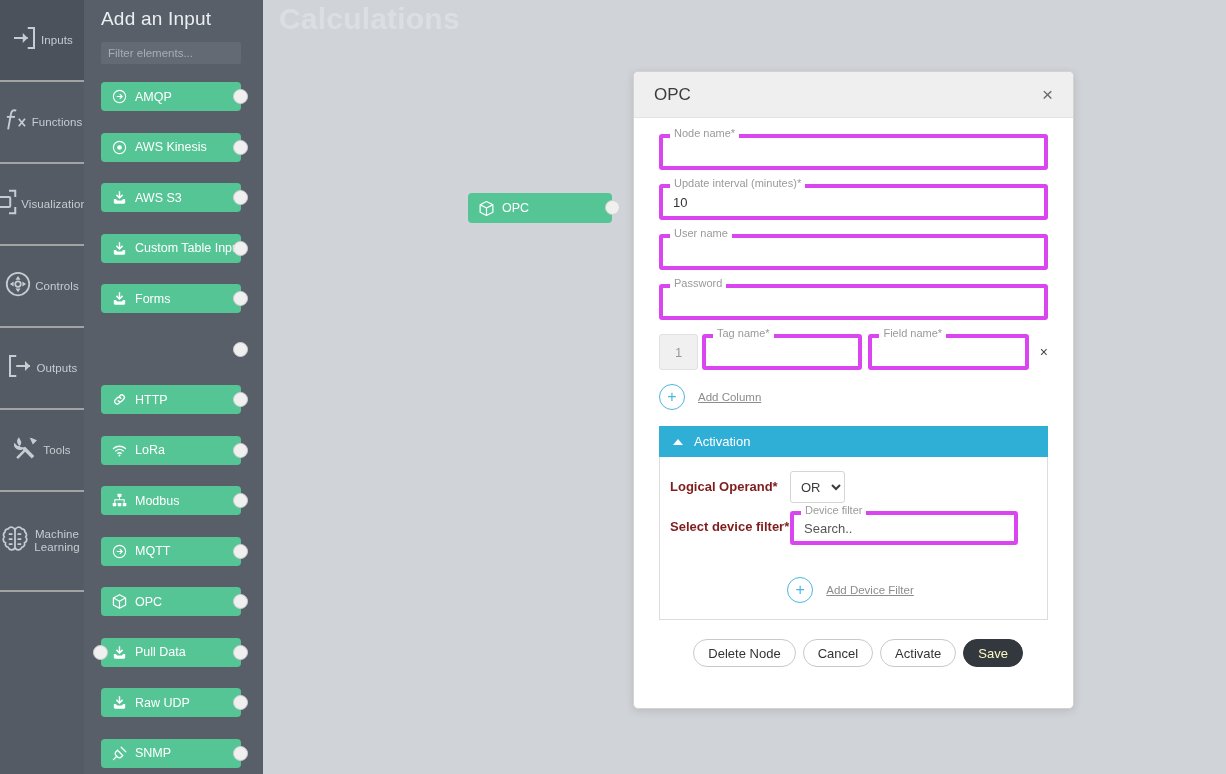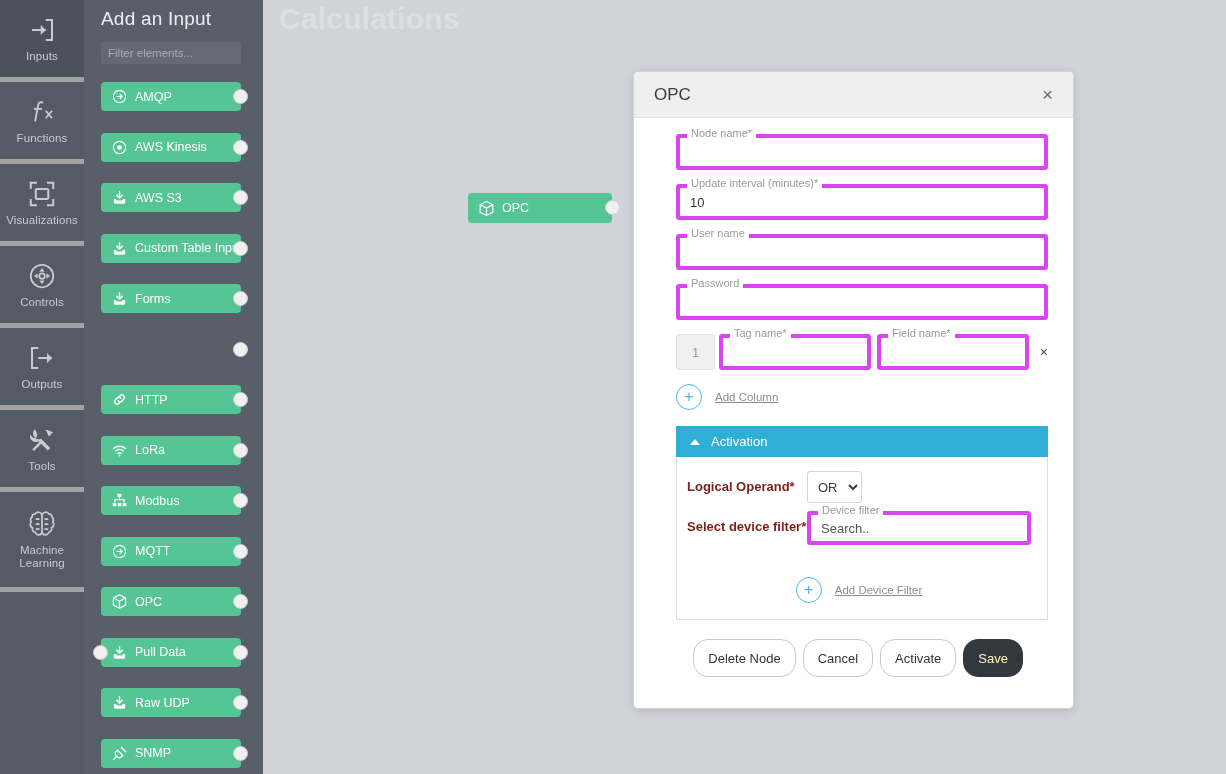--- a/index.html
+++ b/index.html
@@ -13,22 +13,22 @@
   #app { position: relative; width: 1226px; height: 774px; }
 
   
   #rail {
     position: absolute; left: 0; top: 0; width: 84px; height: 774px;
     background: #545b64;
   }
   .rail-item {
     position: relative;
     height: 82px;
-    border-bottom: 5px solid #a3a3a3;
-    display: flex; flex-direction: column;
+    border-bottom: 2px solid #a3a3a3;
+    display: flex; flex-direction: row;
     align-items: center; justify-content: center;
     color: #c7ccd2;
     cursor: pointer;
   }
   .rail-item.active { background: #4b525b; }
   .rail-ico { width: 30px; height: 30px; display: block; margin-bottom: 5px; }
   .rail-ico svg { display:block; width: 30px; height: 30px; }
   .rail-label {
     font-size: 11.5px; line-height: 13px; text-align: center;
     color: #c7ccd2; letter-spacing: .1px;
@@ -124,21 +124,21 @@
     height: 46px; background: #efefef;
     border-bottom: 1px solid #e2e2e2;
     display: flex; align-items: center; justify-content: space-between;
     padding: 0 16px 0 20px;
   }
   #modal-title { font-size: 17px; color: #3c3c3c; }
   #modal-close {
     font-size: 19px; color: #6a6a6a; cursor: pointer;
     line-height: 1; padding: 2px 4px;
   }
-  #modal-body { padding: 16px 25px 0 42px; }
+  #modal-body { padding: 16px 25px 0 25px; }
 
   
   .ofield { position: relative; margin-bottom: 14px; }
   .ofield .ofbox {
     width: 100%; height: 36px;
     border: 4px solid #d946ef; border-radius: 3px;
     background: #fff;
     font-size: 13px; color: #333;
     font-family: "Liberation Sans", sans-serif;
     padding: 0 10px;
@@ -217,21 +217,21 @@
   #device-filter-field .ofbox { height: 34px; color: #555; }
   .add-row.device { justify-content: center; margin-top: 18px; padding-left: 0; }
 
   
   #modal-footer {
     display: flex; justify-content: flex-end; align-items: center;
     gap: 7px;
     padding: 19px 25px 0 0;
   }
   .btn {
-    height: 38px; padding: 0 14px;
+    height: 28px; padding: 0 14px;
     border: 1px solid #c9c9c9; border-radius: 15px;
     background: #fff; color: #333;
     font-size: 13px; font-family: "Liberation Sans", sans-serif;
     cursor: pointer;
   }
   .btn.primary { background: #32383e; border-color: #32383e; color: #fef9c3; }
 </style>
 </head>
 <body>
 

